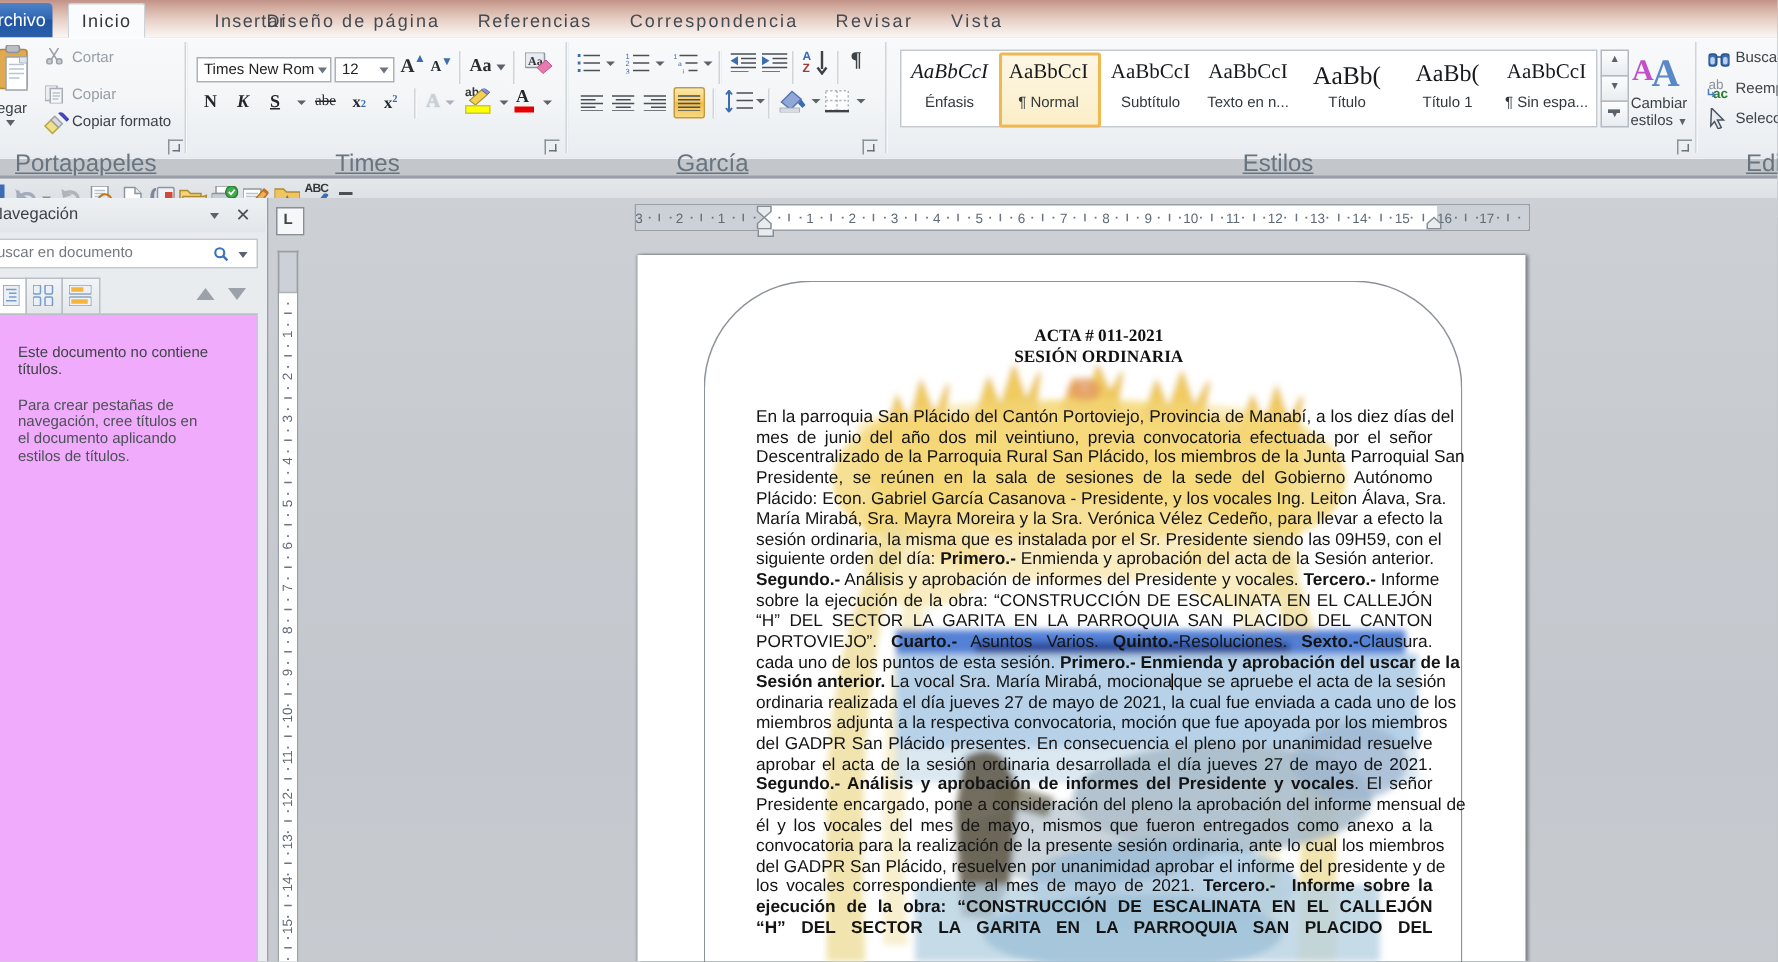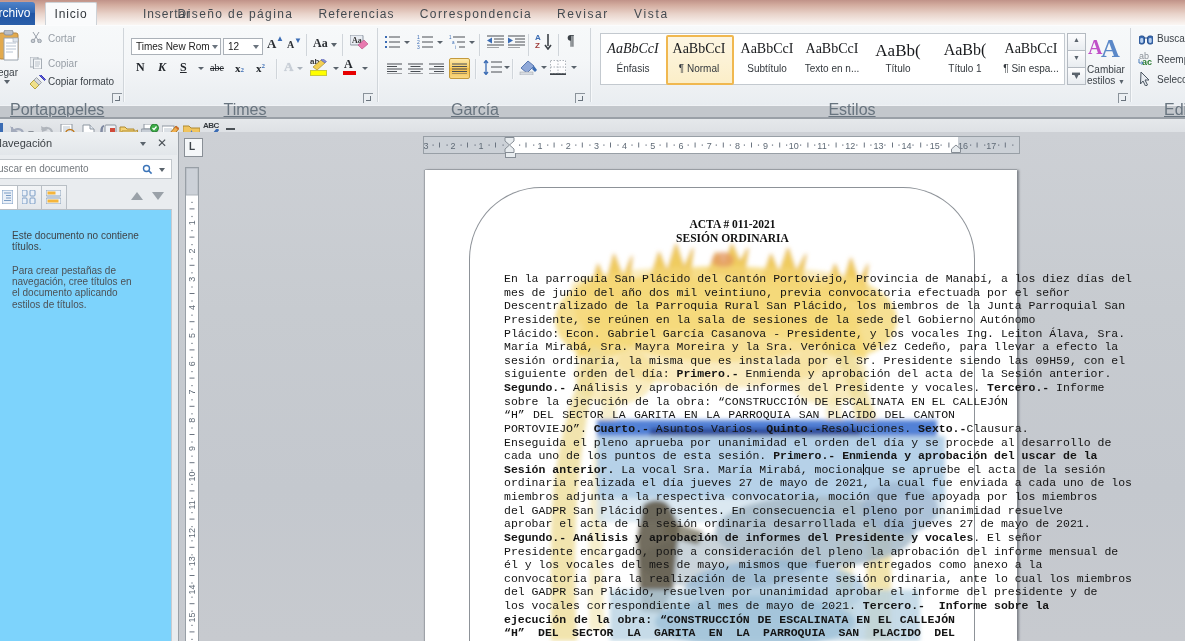--- a/index.html
+++ b/index.html
@@ -42,34 +42,34 @@
   
   #content{left:0;top:132px;width:1185px;height:509px;
      background:linear-gradient(180deg,#cdd0d5 0%,#c7cbd0 35%,#c4c8ce 70%,#c7cacf 100%);}
   
   #nav{position:absolute;left:0;top:0;width:178px;height:509px;background:#e9ecef;border-right:1px solid #9aa0a7;}
   #navhead{position:absolute;left:0;top:0;width:177px;height:23px;
     background:linear-gradient(180deg,#eef1f3,#e2e6ea);font-size:11px;color:#3d4247;}
   #navsearch{position:absolute;left:-6px;top:27px;width:176px;height:18px;background:#fff;border:1px solid #c2c7cc;}
   #navtabs{position:absolute;left:0;top:53px;width:177px;height:25px;}
   .navtab{position:absolute;top:0;height:24px;border:1px solid #b9bfc5;background:linear-gradient(180deg,#f2f4f6,#e3e7eb);}
-  #navwhite{position:absolute;left:0;top:77px;width:171px;height:432px;background:#7dd3fc;border-top:1px solid #b9bfc5;border-right:1px solid #c6cbd0;}
+  #navwhite{position:absolute;left:0;top:77px;width:171px;height:432px;background:#f0abfc;border-top:1px solid #b9bfc5;border-right:1px solid #c6cbd0;}
   .navtext{position:absolute;left:12px;font-size:10px;color:#3f4347;line-height:11.2px;}
   
   #lbox{position:absolute;left:184px;top:6px;width:17px;height:17px;background:#f5f7f9;border:1px solid #898f96;}
   #hruler{position:absolute;left:423px;top:4px;width:595px;height:16px;background:#fff;border:1px solid #989fa6;}
   #vruler{position:absolute;left:185px;top:35px;width:12px;height:474px;background:#fff;border:1px solid #989fa6;border-bottom:none;}
   
   #page{position:absolute;left:425px;top:38px;width:592px;height:471px;background:#fff;
     box-shadow:2px 0 2px rgba(80,85,92,.6),-1px 0 1px rgba(110,115,122,.45),0 -1px 0 rgba(150,155,160,.5);}
   #pborder{position:absolute;left:44px;top:17px;width:504px;height:600px;border:1px solid #8d9298;border-radius:72px;border-bottom:none;}
   #doctitle{position:absolute;left:82px;top:48px;width:451px;text-align:center;
     font-family:"Liberation Serif",serif;font-size:11.5px;font-weight:bold;color:#111;line-height:13.9px;}
   #doctext{position:absolute;left:79px;top:102px;width:451px;
-    font-family:Liberation Mono, monospace;font-size:11.5px;color:#141414;}
+    font-family:Liberation Sans, sans-serif;font-size:11.5px;color:#141414;}
   #doctext .ln{height:13.63px;line-height:13.63px;text-align:justify;text-align-last:justify;white-space:nowrap;}
 </style>
 </head>
 <body>
 <div class="abs" id="tabrow">
   <div id="tab-archivo">Archivo</div>
   <div id="tab-inicio"><span style="letter-spacing:.8px;">Inicio</span></div>
   <div class="tab" style="left:98px;width:60px;letter-spacing:.9px;margin-left:39px;">Insertar</div>
   <div class="tab" style="left:171px;width:129px;letter-spacing:1.4px;">Diseño de página</div>
   <div class="tab" style="left:314px;width:85px;letter-spacing:1.1px;">Referencias</div>
@@ -692,21 +692,20 @@
       <div class="ln">Descentralizado de la Parroquia Rural San Plácido, los miembros de la Junta Parroquial San</div>
       <div class="ln">Presidente, se reúnen en la sala de sesiones de la sede del Gobierno Autónomo</div>
       <div class="ln">Plácido: Econ. Gabriel García Casanova - Presidente, y los vocales Ing. Leiton Álava, Sra.</div>
       <div class="ln">María Mirabá, Sra. Mayra Moreira y la Sra. Verónica Vélez Cedeño, para llevar a efecto la</div>
       <div class="ln">sesión ordinaria, la misma que es instalada por el Sr. Presidente siendo las 09H59, con el</div>
       <div class="ln">siguiente orden del día: <b>Primero.-</b> Enmienda y aprobación del acta de la Sesión anterior.</div>
       <div class="ln"><b>Segundo.-</b> Análisis y aprobación de informes del Presidente y vocales. <b>Tercero.-</b> Informe</div>
       <div class="ln">sobre la ejecución de la obra: “CONSTRUCCIÓN DE ESCALINATA EN EL CALLEJÓN</div>
       <div class="ln">“H” DEL SECTOR LA GARITA EN LA PARROQUIA SAN PLACIDO DEL CANTON</div>
       <div class="ln">PORTOVIEJO”. <b>Cuarto.-</b> Asuntos Varios. <b>Quinto.-</b>Resoluciones. <b>Sexto.-</b>Clausura.</div>
-      <div class="ln">Enseguida el pleno aprueba por unanimidad el orden del día y se procede al desarrollo de</div>
       <div class="ln">cada uno de los puntos de esta sesión. <b>Primero.- Enmienda y aprobación del uscar de la</b></div>
       <div class="ln"><b>Sesión anterior.</b> La vocal Sra. María Mirabá, mociona<span style="display:inline-block;width:1px;height:11px;background:#000;vertical-align:-2px;"></span>que se apruebe el acta de la sesión</div>
       <div class="ln">ordinaria realizada el día jueves 27 de mayo de 2021, la cual fue enviada a cada uno de los</div>
       <div class="ln">miembros adjunta a la respectiva convocatoria, moción que fue apoyada por los miembros</div>
       <div class="ln">del GADPR San Plácido presentes. En consecuencia el pleno por unanimidad resuelve</div>
       <div class="ln">aprobar el acta de la sesión ordinaria desarrollada el día jueves 27 de mayo de 2021.</div>
       <div class="ln"><b>Segundo.- Análisis y aprobación de informes del Presidente y vocales</b>. El señor</div>
       <div class="ln">Presidente encargado, pone a consideración del pleno la aprobación del informe mensual de</div>
       <div class="ln">él y los vocales del mes de mayo, mismos que fueron entregados como anexo a la</div>
       <div class="ln">convocatoria para la realización de la presente sesión ordinaria, ante lo cual los miembros</div>

